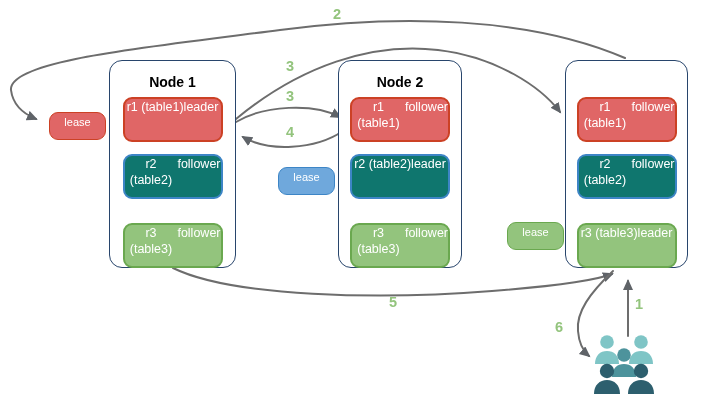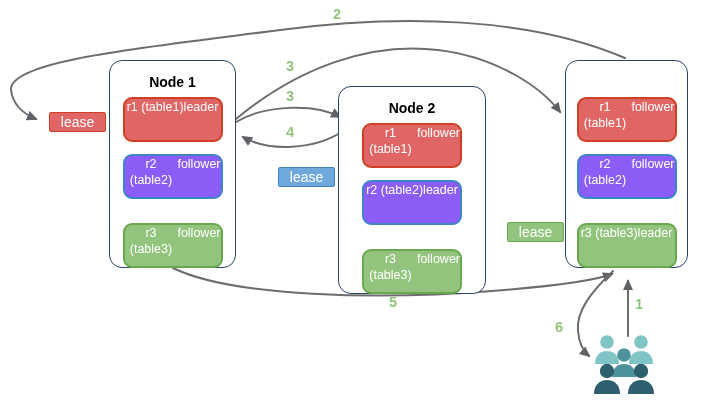--- a/index.html
+++ b/index.html
@@ -7,35 +7,35 @@
     position:relative;width:704px;height:405px;background:#ffffff;overflow:hidden;
     font-family:"Liberation Sans","DejaVu Sans",sans-serif;
   }
   
   #arrows{position:absolute;left:0;top:0;width:704px;height:405px;pointer-events:none;}
 
   
   .node{position:absolute;top:60px;height:208px;background:#fff;
     border:1.6px solid #28456c;border-radius:13px;box-sizing:border-box;z-index:2;}
   .node-1{left:109px;width:127px;}
-  .node-2{left:338px;width:148px;margin-top:26px;}
+  .node-2{left:338px;width:124px;}
   .node-3{left:565px;width:123px;}
   .node-title{margin-top:13px;text-align:center;font-weight:bold;font-size:14px;color:#000000;}
 
   .replica{position:absolute;left:50%;transform:translateX(-50%);width:100px;height:45px;
     border-radius:9px;color:#fff;font-size:12.5px;text-align:center;
     display:flex;flex-direction:row;justify-content:center;line-height:1.3;box-sizing:border-box;}
   .pos-r1{top:36px;} .pos-r2{top:93px;} .pos-r3{top:162px;}
   .replica.red{background:#e06666;border:2px solid #cc4125;}
-  .replica.blue{background:#8b5cf6;border:2px solid #3d85c6;}
+  .replica.blue{background:#0f766e;border:2px solid #3d85c6;}
   .replica.green{background:#93c47d;border:2px solid #6aa84f;}
 
   
-  .lease{position:absolute;width:57px;height:20px;line-height:18px;border-radius:2px;
-    color:#fff;font-size:14px;text-align:center;box-sizing:border-box;z-index:3;}
+  .lease{position:absolute;width:57px;height:28px;line-height:18px;border-radius:9px;
+    color:#fff;font-size:11px;text-align:center;box-sizing:border-box;z-index:3;}
   .lease-red{left:49px;top:112px;background:#e06666;border:1.6px solid #cc4125;}
   .lease-blue{left:278px;top:167px;background:#6fa8dc;border:1.6px solid #3d85c6;}
   .lease-green{left:507px;top:222px;background:#93c47d;border:1.6px solid #6aa84f;}
 
   
   .step{position:absolute;color:#93c47d;font-weight:bold;font-size:14.5px;z-index:4;}
   .step-2{left:333px;top:6px;}
   .step-3a{left:286px;top:58px;}
   .step-3b{left:286px;top:88px;}
   .step-4{left:286px;top:124px;}

